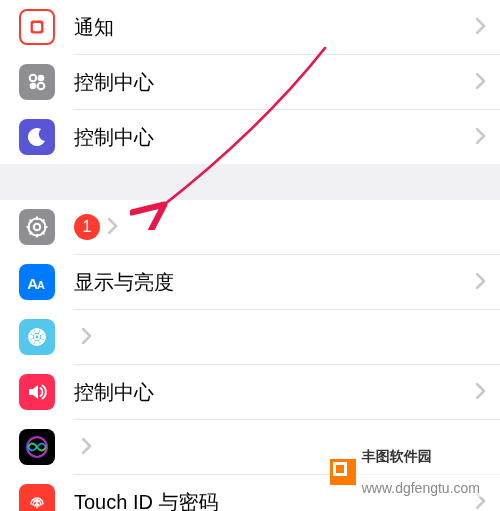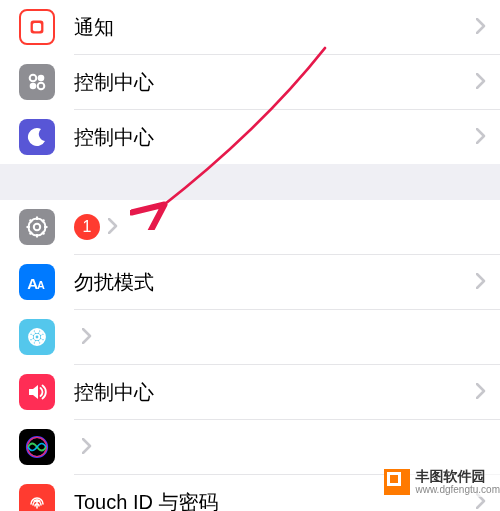--- a/index.html
+++ b/index.html
@@ -86,21 +86,21 @@
     }
 
     
     .watermark {
       position: absolute;
       right: 0;
       bottom: 14px;
       display: flex;
       align-items: center;
       background: rgba(255,255,255,0.6);
-      padding: 2px 0 2px 0;
+      padding: 2px 20px 2px 0;
       z-index: 60;
     }
     .wm-logo {
       width: 26px;
       height: 26px;
       background: #ff7a00;
       position: relative;
       margin-right: 6px;
     }
     .wm-logo::before {
@@ -116,21 +116,21 @@
       content: "";
       position: absolute;
       width: 8px;
       height: 8px;
       background: #ff7a00;
       left: 6px;
       top: 6px;
     }
     .wm-text { display: flex; flex-direction: column; line-height: 1; }
     .wm-text .t1 { font-size: 14px; font-weight: 600; color: #333; }
-    .wm-text .t2 { font-size: 10px; color: #888; margin-top: 2px; }
+    .wm-text .t2 { font-size: 14px; color: #888; margin-top: 18px; }
   </style>
 </head>
 <body>
 
 <div class="section">
 
   <div class="row">
     <div class="icon-wrap">
       <div class="icon bg-notif">
         <svg width="22" height="22" viewBox="0 0 24 24">
@@ -220,21 +220,21 @@
 
   <div class="row">
     <div class="icon-wrap">
       <div class="icon bg-display">
         <svg width="26" height="26" viewBox="0 0 24 24">
           <text x="3" y="18" font-size="14" font-weight="600" fill="#fff" font-family="Helvetica">A</text>
           <text x="12" y="18" font-size="10" font-weight="600" fill="#fff" font-family="Helvetica">A</text>
         </svg>
       </div>
     </div>
-    <div class="label">勿扰模式</div>
+    <div class="label">显示与亮度</div>
     <div class="chev">
       <svg width="10" height="16" viewBox="0 0 10 16">
           <path d="M1 1 L8 8 L1 15" stroke="#c7c7cc" stroke-width="2.5" fill="none" stroke-linecap="round" stroke-linejoin="round"></path>
         </svg>
     </div>
   </div>
   <div class="sep"></div>
 
   <div class="row">
     <div class="icon-wrap">

